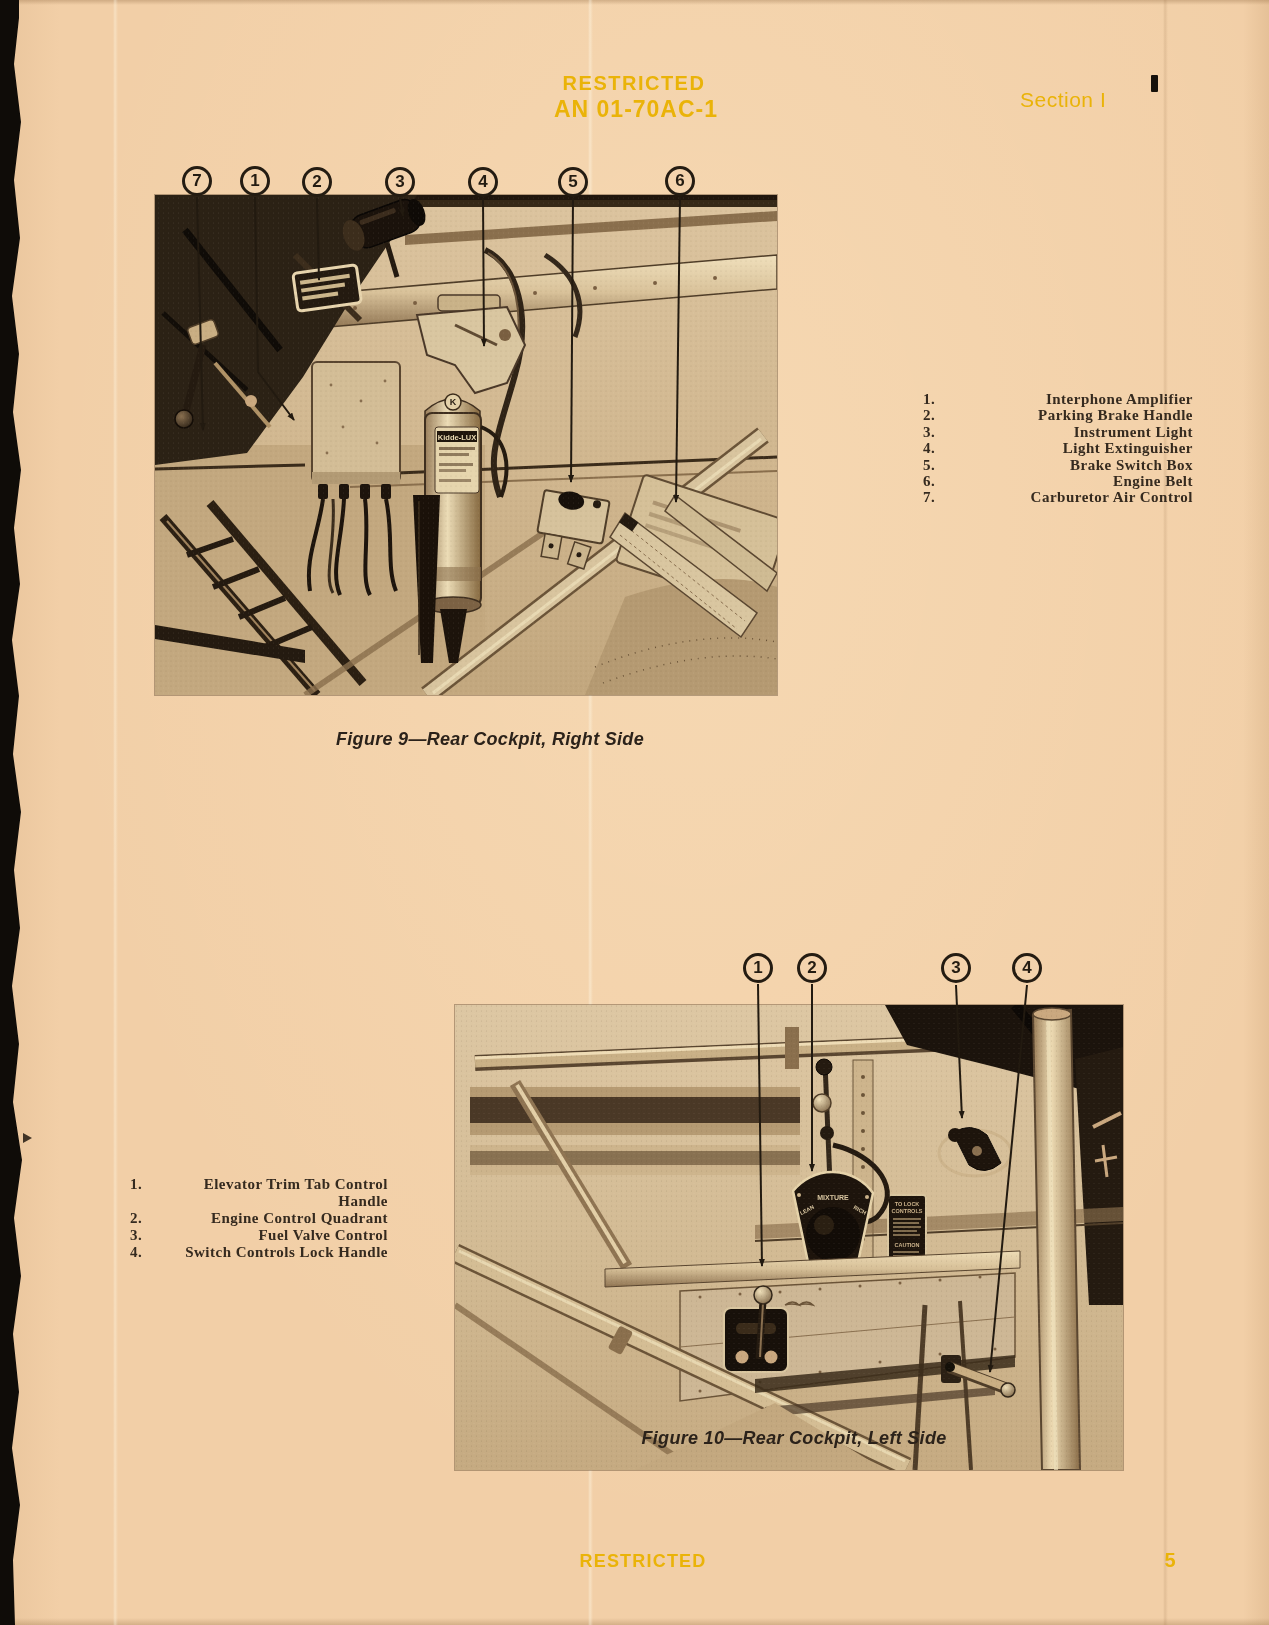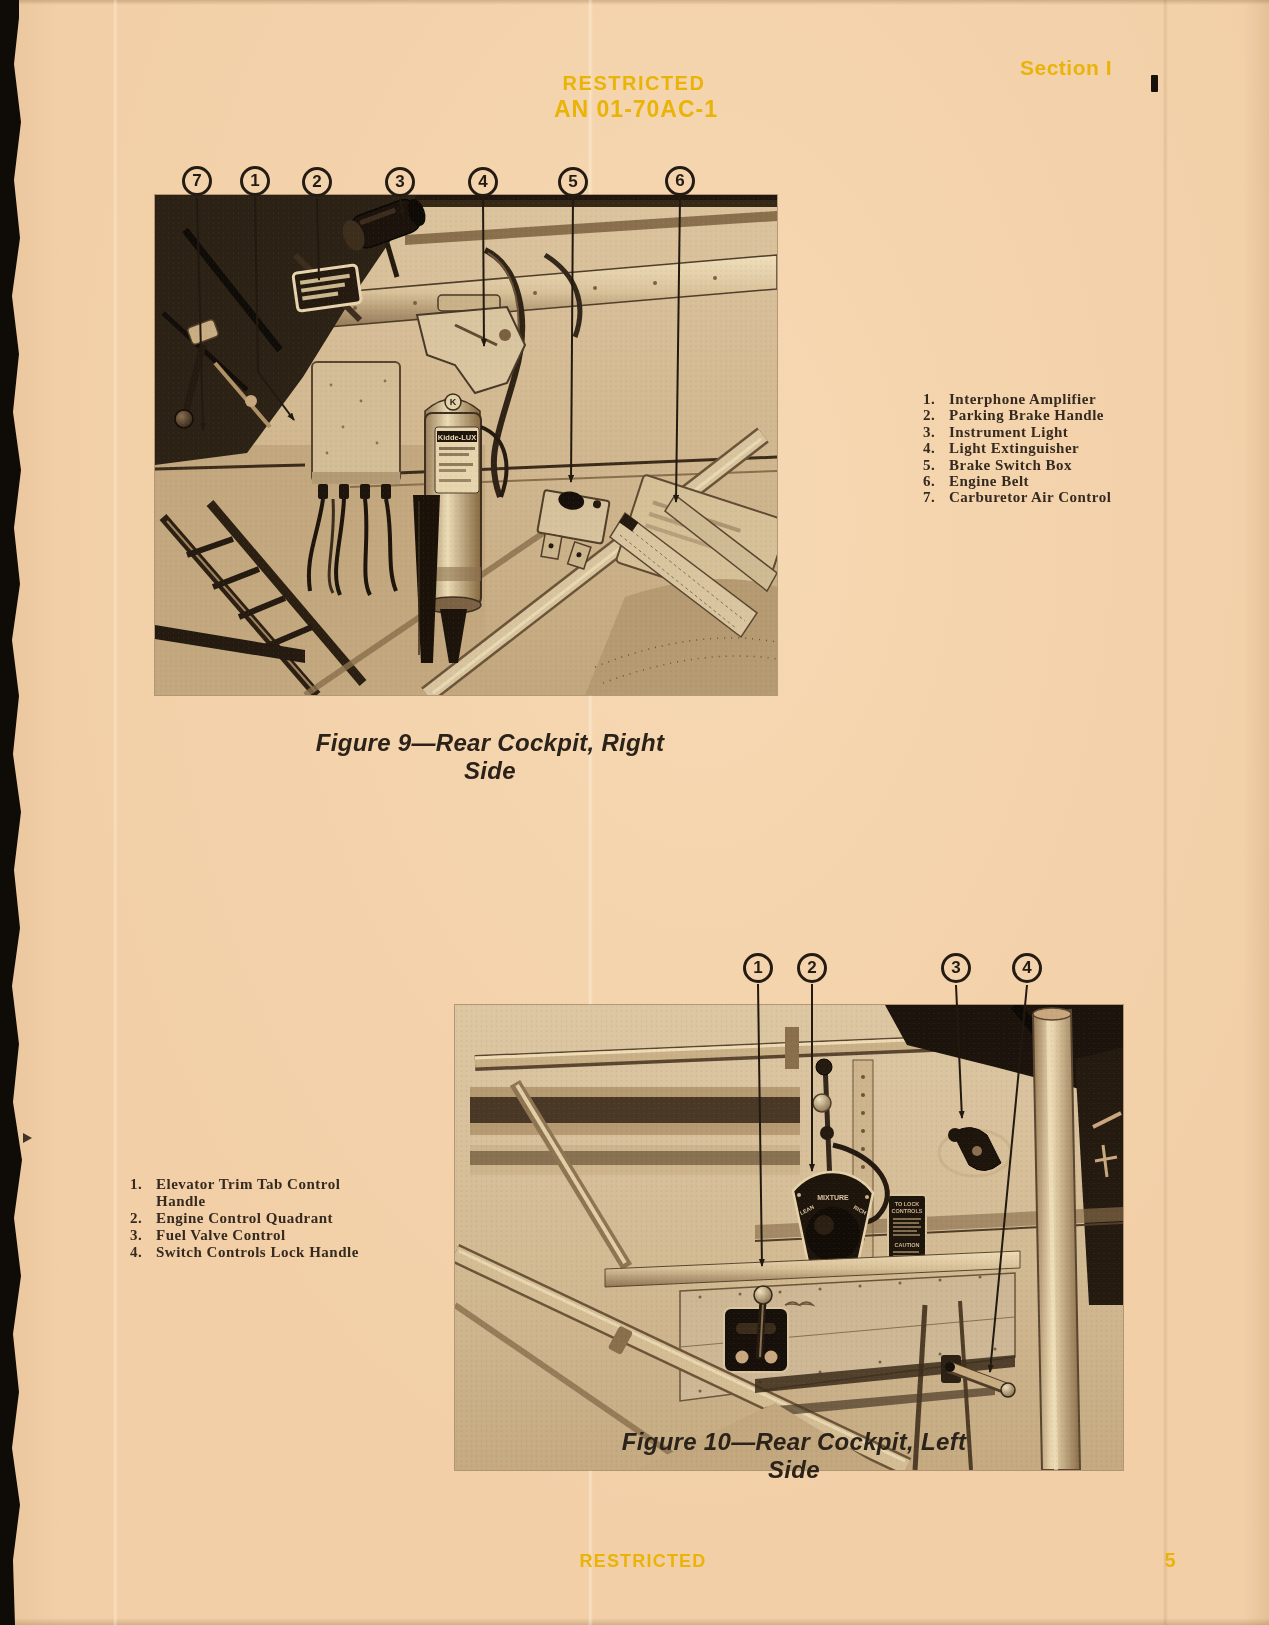--- a/index.html
+++ b/index.html
@@ -23,34 +23,34 @@
     clip-path:polygon(19px 0,1269px 0,1269px 1625px,15px 1625px,
       13px 1560px,20px 1505px,12px 1448px,19px 1392px,13px 1334px,21px 1276px,
       14px 1218px,22px 1160px,13px 1102px,19px 1044px,12px 986px,20px 928px,
       14px 870px,21px 812px,13px 754px,19px 696px,12px 640px,20px 584px,
       14px 528px,21px 470px,13px 412px,19px 354px,12px 296px,20px 238px,
       14px 180px,21px 122px,14px 64px,19px 18px);
   }
   .txt{position:absolute;color:#eab308;}
   .hdr-restricted{left:484px;top:72px;width:300px;text-align:center;font-size:20px;font-weight:bold;letter-spacing:1.5px;}
   .hdr-an{left:486px;top:96px;width:300px;text-align:center;font-size:23px;font-weight:bold;letter-spacing:1px;}
-  .hdr-section{left:1020px;top:56px;width:200px;text-align:left;font-size:21px;font-weight:bold;letter-spacing:.5px;}
+  .hdr-section{left:1020px;top:88px;width:200px;text-align:left;font-size:21px;font-weight:normal;letter-spacing:.5px;}
   .ftr-restricted{left:543px;top:1551px;width:200px;text-align:center;font-size:18px;font-weight:bold;letter-spacing:1.2px;}
   .ftr-page{left:1150px;top:1549px;width:40px;text-align:center;font-size:20px;font-weight:bold;}
-  .caption{font-style:italic;font-weight:bold;font-size:24px;letter-spacing:.3px;color:#2b221a;text-align:center;}
+  .caption{font-style:italic;font-weight:bold;font-size:18px;letter-spacing:.3px;color:#2b221a;text-align:center;}
   .cap9{left:290px;top:729px;width:400px;}
   .cap10{left:594px;top:1428px;width:400px;}
   .legend{position:absolute;color:#352a1f;font-family:"Liberation Serif",serif;font-weight:bold;font-size:15px;letter-spacing:.5px;}
   .legend .row{display:flex;}
   .leg9{left:923px;top:391px;width:270px;}
   .leg9 .row{line-height:16.4px;}
   .leg10{left:130px;top:1176px;width:266px;}
   .leg10 .row{line-height:17px;}
   .legend .n{width:26px;flex:0 0 26px;}
-  .legend .lbl{flex:1;}
+  .legend .lbl{flex:1;text-align:right;}
   .leg10 .lbl{max-width:232px;}
   .callout{
     position:absolute;width:30px;height:30px;border-radius:50%;
     border:3px solid #241c12;background:rgba(243,211,172,.92);
     display:flex;align-items:center;justify-content:center;
     font-size:17px;font-weight:bold;color:#241c12;box-sizing:border-box;
   }
   .photo{position:absolute;box-shadow:0 0 0 1px rgba(60,40,20,.35);}
   .p9{left:155px;top:195px;}
   .p10{left:455px;top:1005px;}

